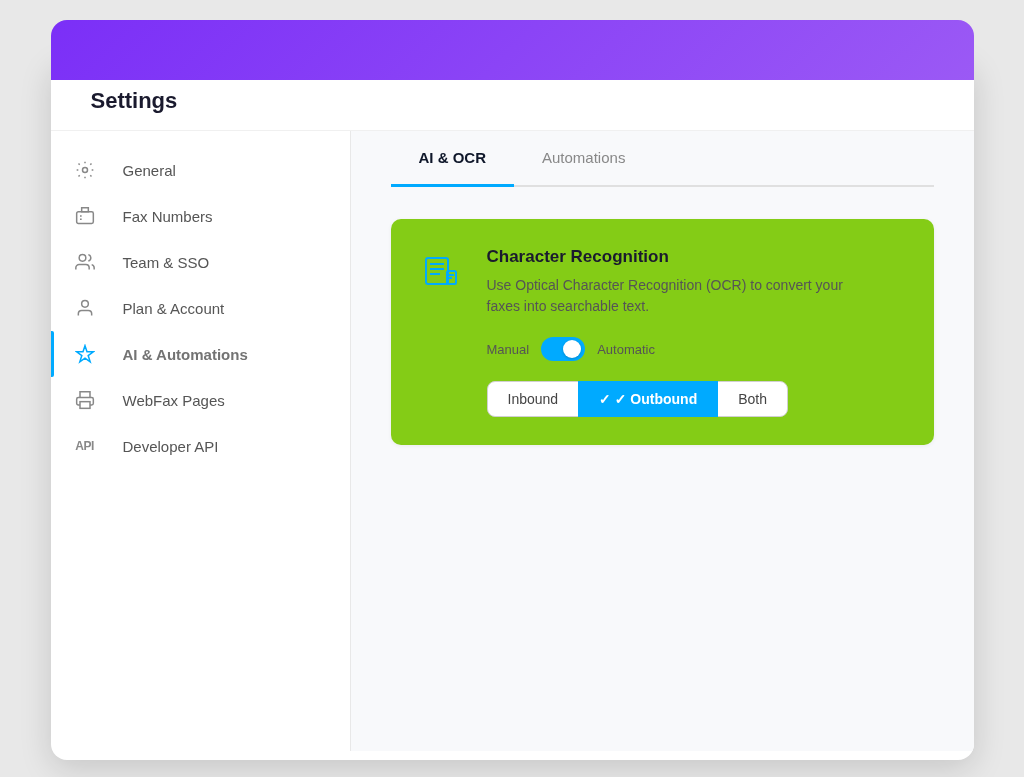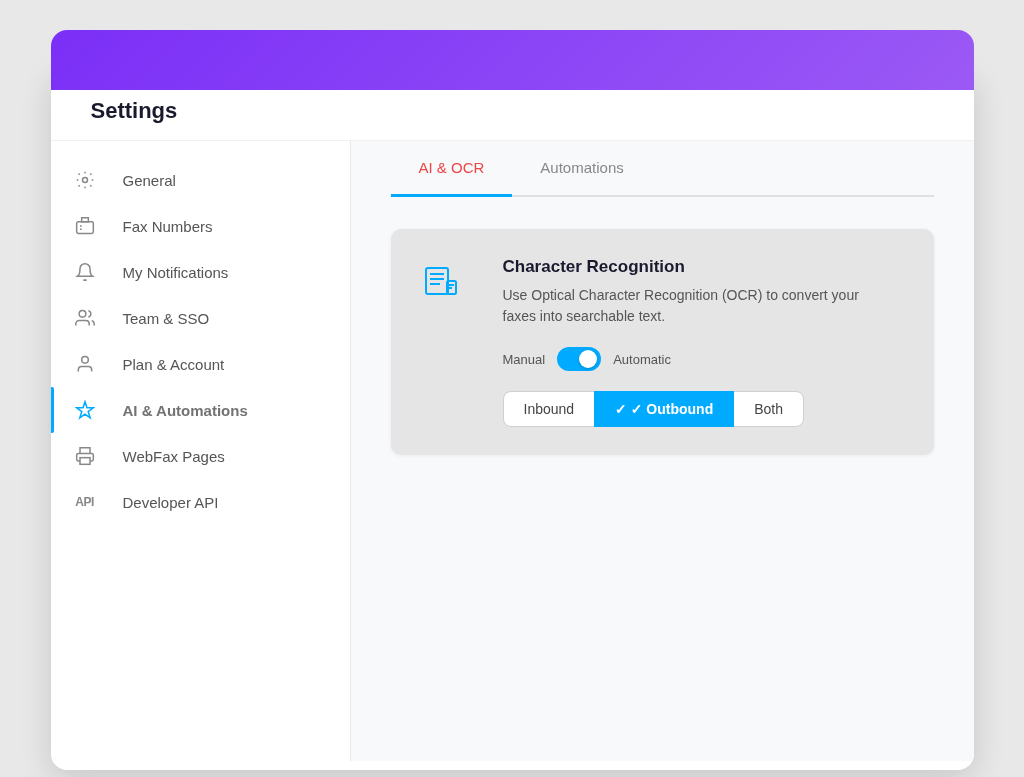--- a/index.html
+++ b/index.html
@@ -8,21 +8,20 @@
       font-family: -apple-system, BlinkMacSystemFont, 'Segoe UI', sans-serif;
       min-height: 777px;
       display: flex;
       align-items: flex-start;
       justify-content: center;
       padding: 20px;
     }
 
     .app-wrapper {
       width: 923px;
-      margin-top: 10px;
       position: relative;
     }
 
     
     .top-bar {
       height: 60px;
       background: linear-gradient(135deg, #7b2ff7, #9b59f5);
       border-radius: 16px 16px 0 0;
       position: relative;
       z-index: 1;
@@ -126,32 +125,32 @@
       padding: 18px 28px;
       font-size: 15px;
       font-weight: 500;
       color: #888;
       cursor: pointer;
       border-bottom: 3px solid transparent;
       margin-bottom: -2px;
       transition: color 0.15s;
     }
     .tab.active {
-      color: #ef4444;
+      color: #0f172a;
       border-bottom-color: #00aaff;
-      font-weight: 400;
+      font-weight: 700;
     }
 
     
     .section-card {
-      background: #e5e5e5;
+      background: #84cc16;
       border-radius: 10px;
       padding: 28px 28px;
       display: flex;
-      gap: 40px;
+      gap: 24px;
       align-items: flex-start;
       box-shadow: 0 1px 4px rgba(0,0,0,0.06);
     }
 
     .section-icon {
       width: 44px;
       height: 44px;
       display: flex;
       align-items: center;
       justify-content: center;
@@ -299,29 +298,20 @@
           <span class="sidebar-icon">
             <svg class="icon-svg" viewBox="0 0 24 24" fill="none" stroke="currentColor" stroke-width="1.8">
               <rect x="2" y="7" width="20" height="14" rx="2"></rect>
               <path d="M16 2H8v5h8V2z"></path>
               <path d="M6 12h2M6 16h2"></path>
             </svg>
           </span>
           <span class="sidebar-label">Fax Numbers</span>
         </div>
 
-        <div class="sidebar-item">
-          <span class="sidebar-icon">
-            <svg class="icon-svg" viewBox="0 0 24 24" fill="none" stroke="currentColor" stroke-width="1.8">
-              <path d="M18 8A6 6 0 0 0 6 8c0 7-3 9-3 9h18s-3-2-3-9"></path>
-              <path d="M13.73 21a2 2 0 0 1-3.46 0"></path>
-            </svg>
-          </span>
-          <span class="sidebar-label">My Notifications</span>
-        </div>
 
 
         <div class="sidebar-item">
           <span class="sidebar-icon">
             <svg class="icon-svg" viewBox="0 0 24 24" fill="none" stroke="currentColor" stroke-width="1.8">
               <path d="M17 21v-2a4 4 0 0 0-4-4H5a4 4 0 0 0-4 4v2"></path>
               <circle cx="9" cy="7" r="4"></circle>
               <path d="M23 21v-2a4 4 0 0 0-3-3.87"></path>
               <path d="M16 3.13a4 4 0 0 1 0 7.75"></path>
             </svg>

